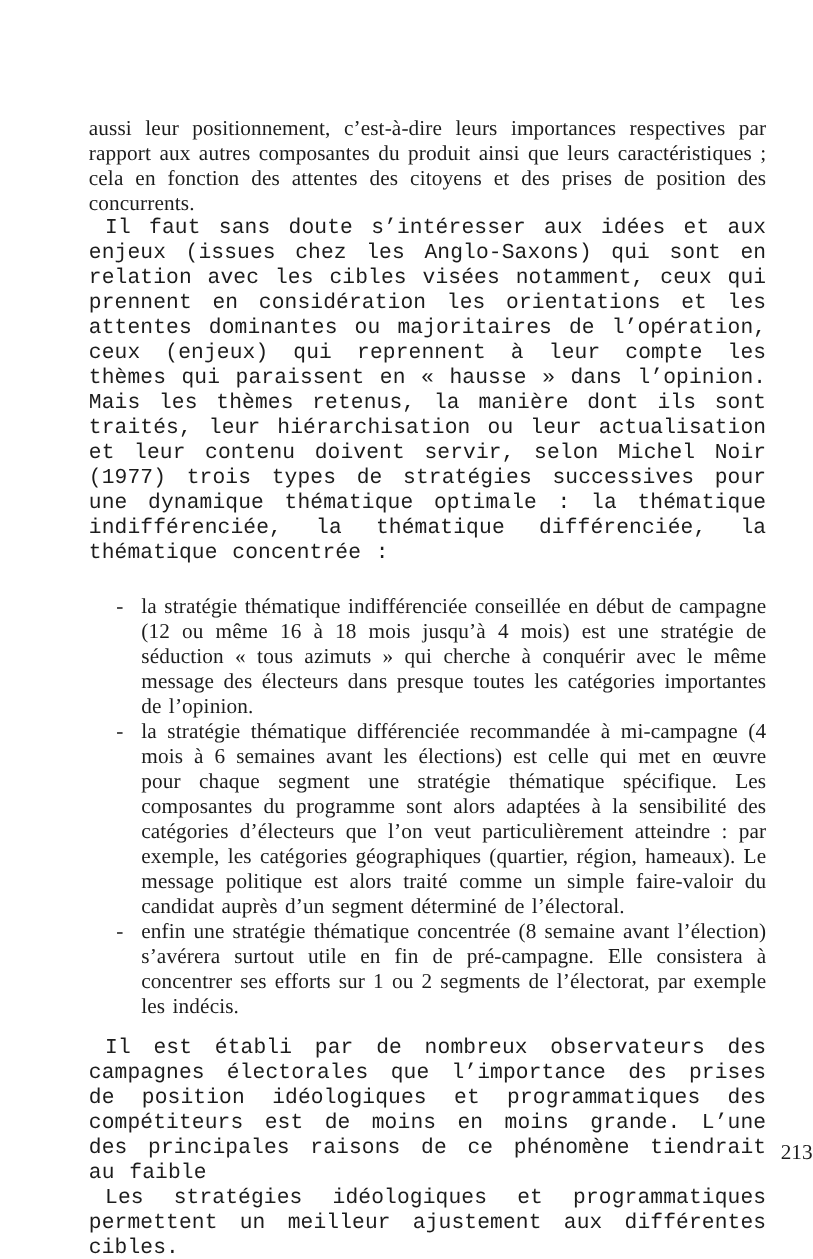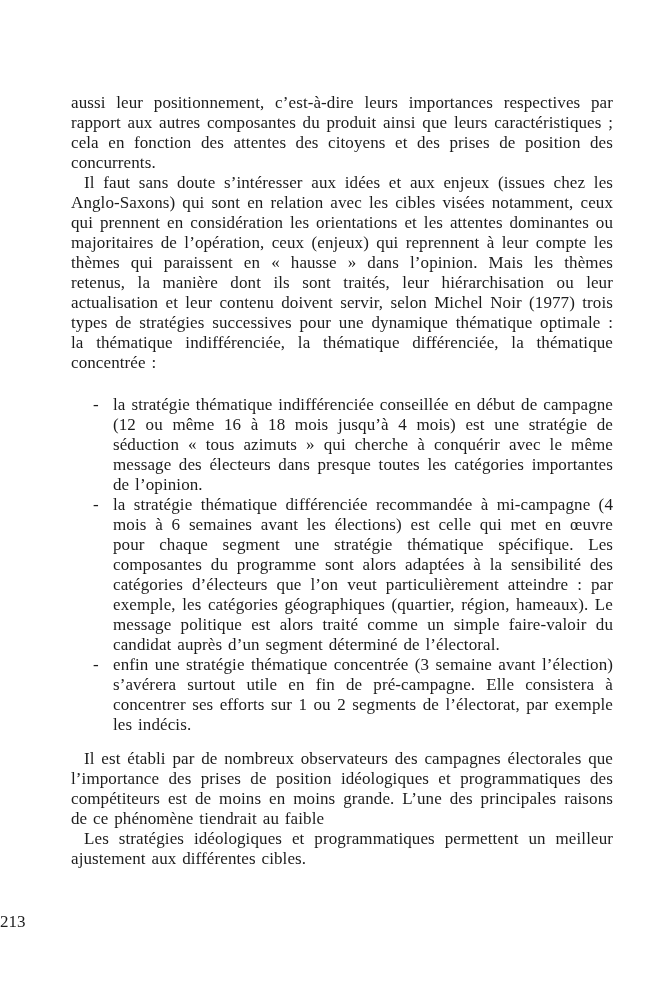--- a/index.html
+++ b/index.html
@@ -26,20 +26,21 @@
     text-align: justify;
     letter-spacing: 0.1px;
     word-spacing: 1.5px;
   }
   .para {
     margin: 0;
     padding: 0;
   }
   .para.indent {
     text-indent: 13px;
+    font-family: Liberation Mono, monospace;
   }
   .dash-list {
     margin: 22px 0 14px 0;
     padding: 0;
     list-style: none;
   }
   .dash-list li {
     position: relative;
     margin: 0;
     padding: 0 0 0 42px;
@@ -48,21 +49,21 @@
   .dash-list .dash {
     position: absolute;
     left: 22px;
     top: 0;
   }
   .page-number {
     position: absolute;
     top: 912px;
     left: 0;
     width: 650px;
-    text-align: left;
+    text-align: right;
     font-size: 17px;
     line-height: 20px;
   }
 </style>
 </head>
 <body>
 
 <div class="page">
   <div class="text-block">
 
@@ -74,21 +75,21 @@
       <li>
         <span class="dash">-</span>
         <span>la stratégie thématique indifférenciée conseillée en début de campagne (12 ou même 16 à 18 mois jusqu’à 4 mois) est une stratégie de séduction «&nbsp;tous azimuts&nbsp;» qui cherche à conquérir avec le même message des électeurs dans presque toutes les catégories importantes de l’opinion.</span>
       </li>
       <li>
         <span class="dash">-</span>
         <span>la stratégie thématique différenciée recommandée à mi-campagne (4 mois à 6 semaines avant les élections) est celle qui met en œuvre pour chaque segment une stratégie thématique spécifique. Les composantes du programme sont alors adaptées à la sensibilité des catégories d’électeurs que l’on veut particulièrement atteindre&nbsp;: par exemple, les catégories géographiques (quartier, région, hameaux). Le message politique est alors traité comme un simple faire-valoir du candidat auprès d’un segment déterminé de l’électoral.</span>
       </li>
       <li>
         <span class="dash">-</span>
-        <span>enfin une stratégie thématique concentrée (3 semaine avant l’élection) s’avérera surtout utile en fin de pré-campagne. Elle consistera à concentrer ses efforts sur 1 ou 2 segments de l’électorat, par exemple les indécis.</span>
+        <span>enfin une stratégie thématique concentrée (8 semaine avant l’élection) s’avérera surtout utile en fin de pré-campagne. Elle consistera à concentrer ses efforts sur 1 ou 2 segments de l’électorat, par exemple les indécis.</span>
       </li>
     </ul>
 
     <p class="para indent">Il est établi par de nombreux observateurs des campagnes électorales que l’importance des prises de position idéologiques et programmatiques des compétiteurs est de moins en moins grande. L’une des principales raisons de ce phénomène tiendrait au faible</p>
 
     <p class="para indent">Les stratégies idéologiques et programmatiques permettent un meilleur ajustement aux différentes cibles.</p>
 
   </div>
 
   <div class="page-number">213</div>

